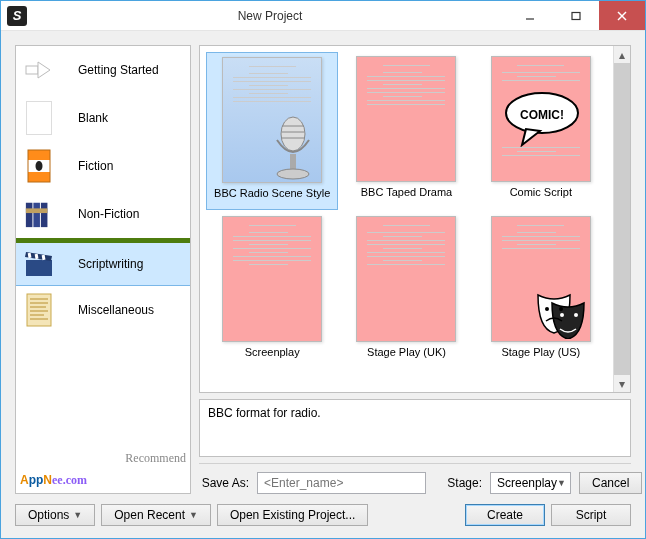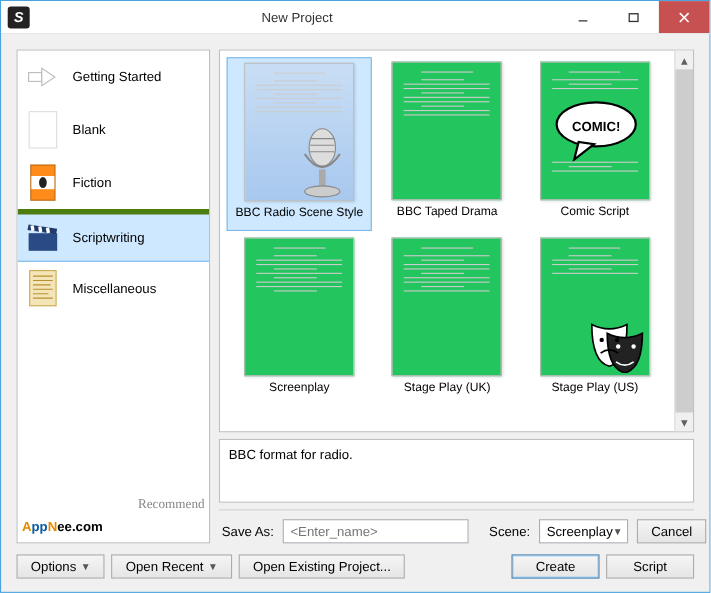--- a/index.html
+++ b/index.html
@@ -8,40 +8,40 @@
 .titlebar { height: 30px; background: #fff; display: flex; align-items: center; border-bottom: 1px solid #e5e5e5; }
 .app-icon { width: 20px; height: 20px; margin: 0 6px; background: #222; border-radius: 3px; display:flex; align-items:center; justify-content:center; color:#fff; font-weight:bold; font-size:13px; font-style:italic;}
 .title { flex: 1; text-align: center; font-size: 12px; color: #333; }
 .winbtns { display: flex; }
 .winbtn { width: 46px; height: 29px; display: flex; align-items: center; justify-content: center; color: #333; }
 .winbtn.close { background: #c75050; color: #fff; }
 .winbtn svg { width: 10px; height: 10px; }
 .content { flex: 1; padding: 14px 14px 10px 14px; display: flex; flex-direction: column; gap: 8px; }
 .main-row { flex: 1; display: flex; gap: 8px; min-height: 0; }
 .sidebar { width: 176px; border: 1px solid #c0c0c0; background: #fff; display: flex; flex-direction: column; overflow: hidden; }
-.cat { display: flex; align-items: center; height: 48px; padding: 4px 8px; gap: 12px; cursor: pointer; }
+.cat { display: flex; align-items: center; height: 48px; padding: 4px 8px; gap: 24px; cursor: pointer; }
 .cat.selected { background: #cde8ff; border-top: 5px solid #4d7c0f; border-bottom: 1px solid #7ab7e8; }
 .cat-icon { width: 30px; height: 34px; display: flex; align-items: center; justify-content: center; }
 .cat-label { font-size: 12px; }
 .logo { margin-top: auto; padding: 6px 4px 4px 4px; }
 .logo-text { font-family: "Comic Sans MS", cursive; font-size: 20px; font-weight: bold; }
 .logo-text .a1 { color: #e68a00; }
 .logo-text .p1 { color: #0a5aa0; }
-.logo-text .rest { color: #000000; }
+.logo-text .rest { color: #8b5cf6; font-family: Liberation Serif, serif; }
 .logo-rec { font-family: "Brush Script MT", cursive; font-size: 12px; color: #888; margin-left: 2px; }
 .right-col { flex: 1; display: flex; flex-direction: column; gap: 6px; min-width: 0; }
 .gallery-wrap { flex: 1; border: 1px solid #c0c0c0; background: #fff; display: flex; min-height: 0; }
 .gallery { flex: 1; padding: 6px; display: grid; grid-template-columns: repeat(3, 1fr); grid-auto-rows: 158px; gap: 2px; overflow: hidden; }
 .scroll { width: 17px; background: #f0f0f0; border-left: 1px solid #ddd; display: flex; flex-direction: column; }
 .scroll-arrow { height: 17px; display:flex; align-items:center; justify-content:center; color:#606060;}
 .scroll-track { flex: 1; background: #f0f0f0; }
 .scroll-thumb { width: 100%; height: 100%; background: #cdcdcd; }
 .tpl { display: flex; flex-direction: column; align-items: center; padding: 4px; }
 .tpl.selected { background: #cde8ff; border: 1px solid #7ab7e8; }
-.thumb { width: 100px; height: 126px; border: 1px solid #bbb; background: #22c55e; box-shadow: 1px 1px 3px rgba(0,0,0,0.15); position: relative; overflow: hidden; }
+.thumb { width: 100px; height: 126px; border: 1px solid #bbb; background: #fca5a5; box-shadow: 1px 1px 3px rgba(0,0,0,0.15); position: relative; overflow: hidden; }
 .tpl-label { font-size: 11px; margin-top: 4px; text-align: center; white-space: nowrap; }
 .doclines { position: absolute; inset: 8px 10px; }
 .doclines .ln { height: 1px; background: #ccc; margin-bottom: 3px; }
 .doclines .ln.short { width: 50%; margin-left: 20%; }
 .doclines .ln.title { width: 60%; margin: 0 auto 6px auto; height:1px; }
 .desc-box { height: 58px; border: 1px solid #c0c0c0; background: #fff; padding: 6px 8px; font-size: 12px; }
 .save-area { border-top: 1px solid #d0d0d0; padding-top: 8px; display: flex; flex-direction: row; gap: 6px; }
 .form-row { display: flex; align-items: center; gap: 8px; }
 .form-label { width: 50px; text-align: right; font-size: 12px; }
 .text-input { flex: 1; height: 22px; border: 1px solid #abadb3; padding: 2px 6px; font-size: 12px; color: #888; background:#fff;}
@@ -105,20 +105,31 @@
             <svg width="24" height="34" viewBox="0 0 24 34">
                 <rect x="1" y="1" width="22" height="10" fill="#ff8c1a"></rect>
                 <rect x="1" y="11" width="22" height="12" fill="#fff"></rect>
                 <rect x="1" y="23" width="22" height="10" fill="#ff8c1a"></rect>
                 <rect x="1" y="1" width="22" height="32" fill="none" stroke="#b86a12"></rect>
                 <ellipse cx="12" cy="17" rx="3.5" ry="5" fill="#222"></ellipse>
               </svg>
           </div>
           <span class="cat-label">Fiction</span>
         </div>
+        <div class="cat">
+          <div class="cat-icon">
+            <svg width="32" height="32" viewBox="0 0 32 32">
+                <rect x="2" y="4" width="7" height="26" fill="#2a3a7a"></rect>
+                <rect x="10" y="4" width="7" height="26" fill="#34488f"></rect>
+                <rect x="18" y="4" width="7" height="26" fill="#2a3a7a"></rect>
+                <rect x="2" y="10" width="23" height="5" fill="#c0a060"></rect>
+              </svg>
+          </div>
+          <span class="cat-label">Non-Fiction</span>
+        </div>
         <div class="cat selected">
           <div class="cat-icon">
             <svg width="30" height="28" viewBox="0 0 30 28">
                 <rect x="2" y="10" width="26" height="16" fill="#2a4a85"></rect>
                 <polygon points="2,2 28,6 27,11 1,7" fill="#223a6a"></polygon>
                 <rect x="4" y="3" width="3" height="5" fill="#fff" transform="rotate(-10 5 5)"></rect>
                 <rect x="11" y="4" width="3" height="5" fill="#fff" transform="rotate(-10 12 6)"></rect>
                 <rect x="18" y="5" width="3" height="5" fill="#fff" transform="rotate(-10 19 7)"></rect>
               </svg>
           </div>
@@ -278,21 +289,21 @@
         </div>
 
         <div class="desc-box">BBC format for radio.</div>
 
         <div class="save-area">
           <div class="form-row">
             <div class="form-label">Save As:</div>
             <input class="text-input" placeholder="&lt;Enter_name&gt;" style="">
           </div>
           <div class="form-row">
-            <div class="form-label">Scene:</div>
+            <div class="form-label">Stage:</div>
             <div class="select">
               <span>Screenplay</span>
               <span class="chev">▼</span>
             </div>
             <button class="btn">Cancel</button>
           </div>
         </div>
       </div>
 
     </div>

